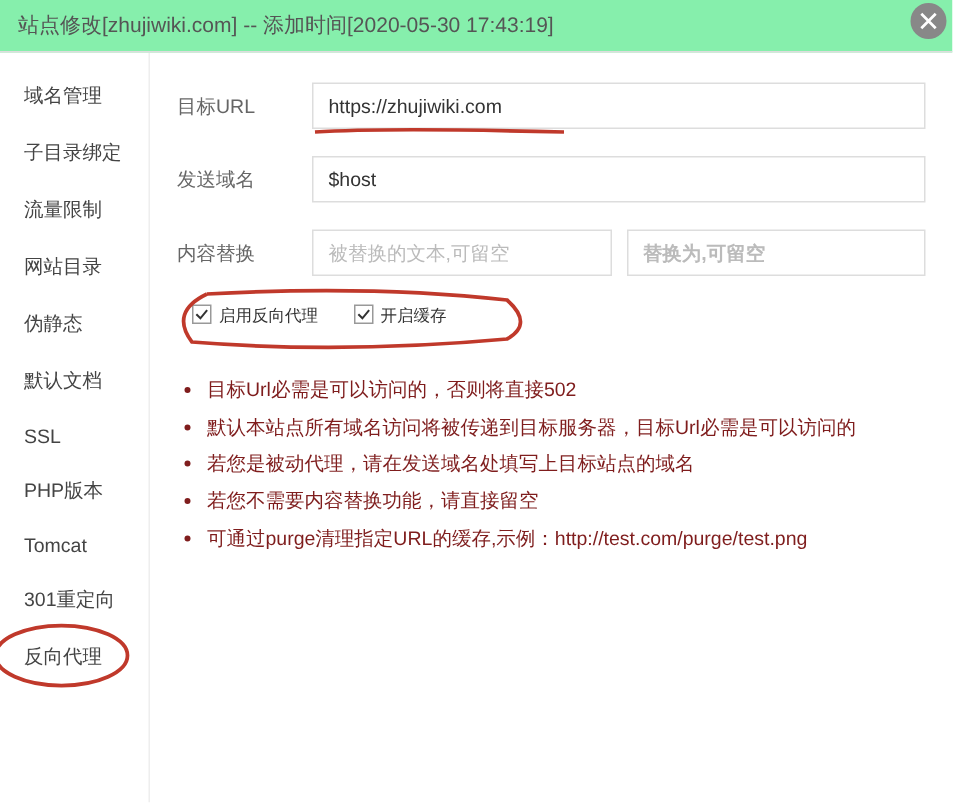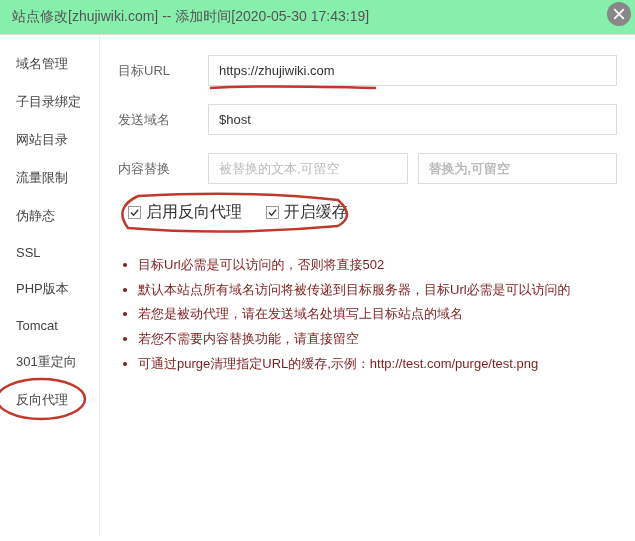--- a/index.html
+++ b/index.html
@@ -81,23 +81,23 @@
   }
   .replace-row .text-input { margin-right: 10px; }
   .replace-row .text-input:last-child { margin-right: 0; font-weight: bold; }
   .checkbox-row {
     padding-left: 10px;
     margin-bottom: 30px;
     position: relative;
   }
   .cb-wrap {
     display: inline-flex;
-    align-items: center;
+    align-items: flex-start;
     margin-right: 20px;
-    font-size: 16px;
+    font-size: 11px;
     cursor: pointer;
   }
   .cb {
     width: 13px;
     height: 13px;
     border: 1px solid #999;
     margin-right: 5px;
     display: inline-flex;
     align-items: center;
     justify-content: center;
@@ -129,23 +129,24 @@
     <svg viewBox="0 0 10 10">
         <path d="M1 1 L9 9 M9 1 L1 9" stroke="#fff" stroke-width="1.5" fill="none"></path>
       </svg>
   </div>
 </div>
 
 <div class="body">
   <div class="sidebar">
     <div class="sidebar-item"><span>域名管理</span></div>
     <div class="sidebar-item"><span>子目录绑定</span></div>
+    <div class="sidebar-item"><span>流量限制</span></div>
     <div class="sidebar-item"><span>网站目录</span></div>
-    <div class="sidebar-item"><span>流量限制</span></div>
     <div class="sidebar-item"><span>伪静态</span></div>
+    <div class="sidebar-item"><span>默认文档</span></div>
     <div class="sidebar-item"><span>SSL</span></div>
     <div class="sidebar-item"><span>PHP版本</span></div>
     <div class="sidebar-item"><span>Tomcat</span></div>
     <div class="sidebar-item"><span>301重定向</span></div>
     <div class="sidebar-item" style="position:relative;">
       <span>反向代理</span>
       <svg class="annot-red" style="left:-6px;top:-6px;width:95px;height:48px;" viewBox="0 0 95 48">
           <ellipse cx="47" cy="24" rx="44" ry="20" stroke="#c0392b" stroke-width="2.5" fill="none"></ellipse>
         </svg>
     </div>

